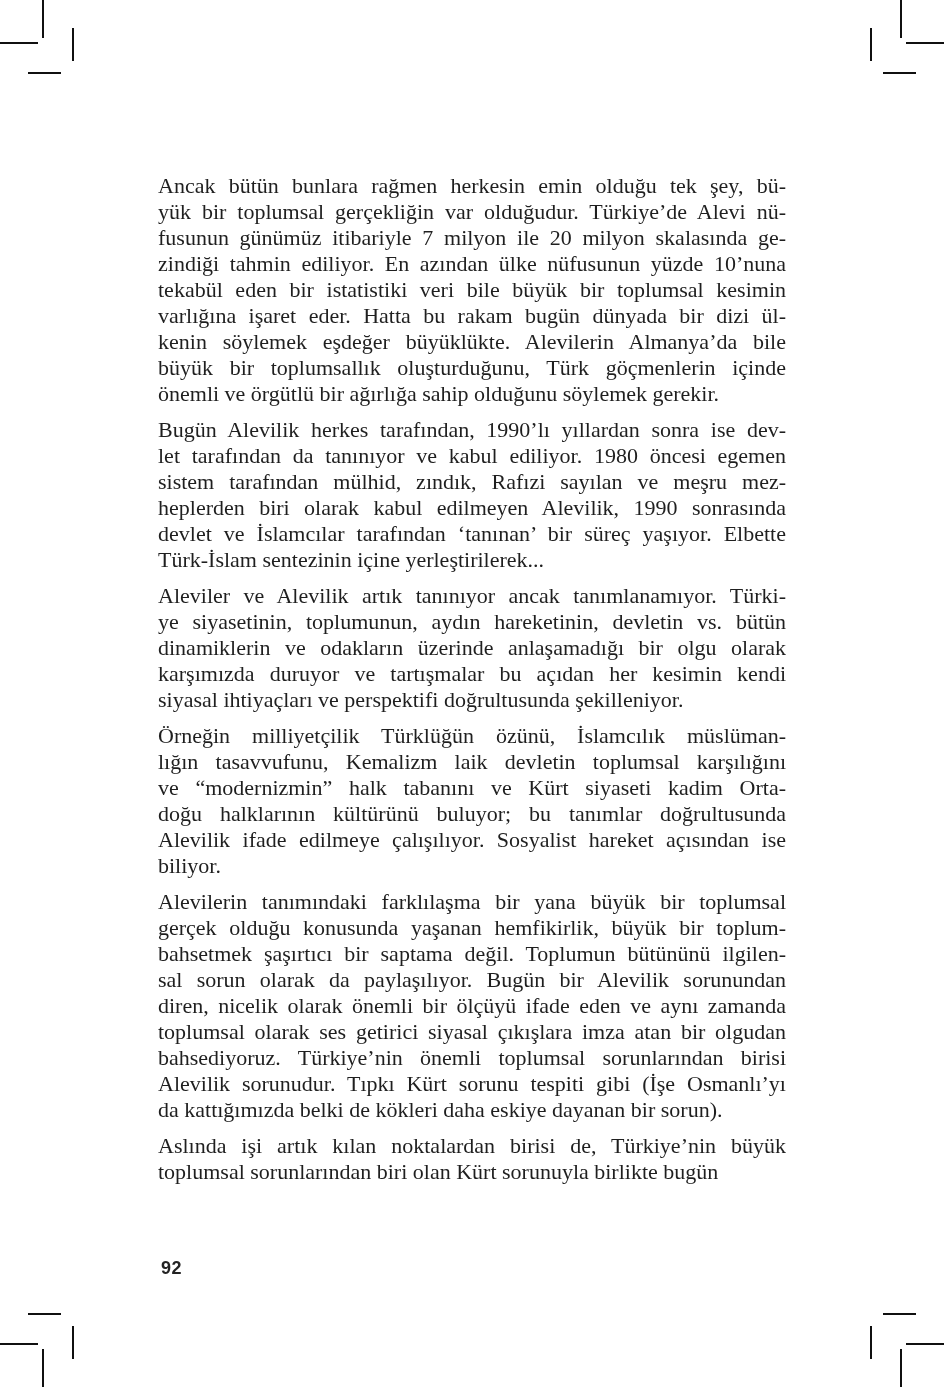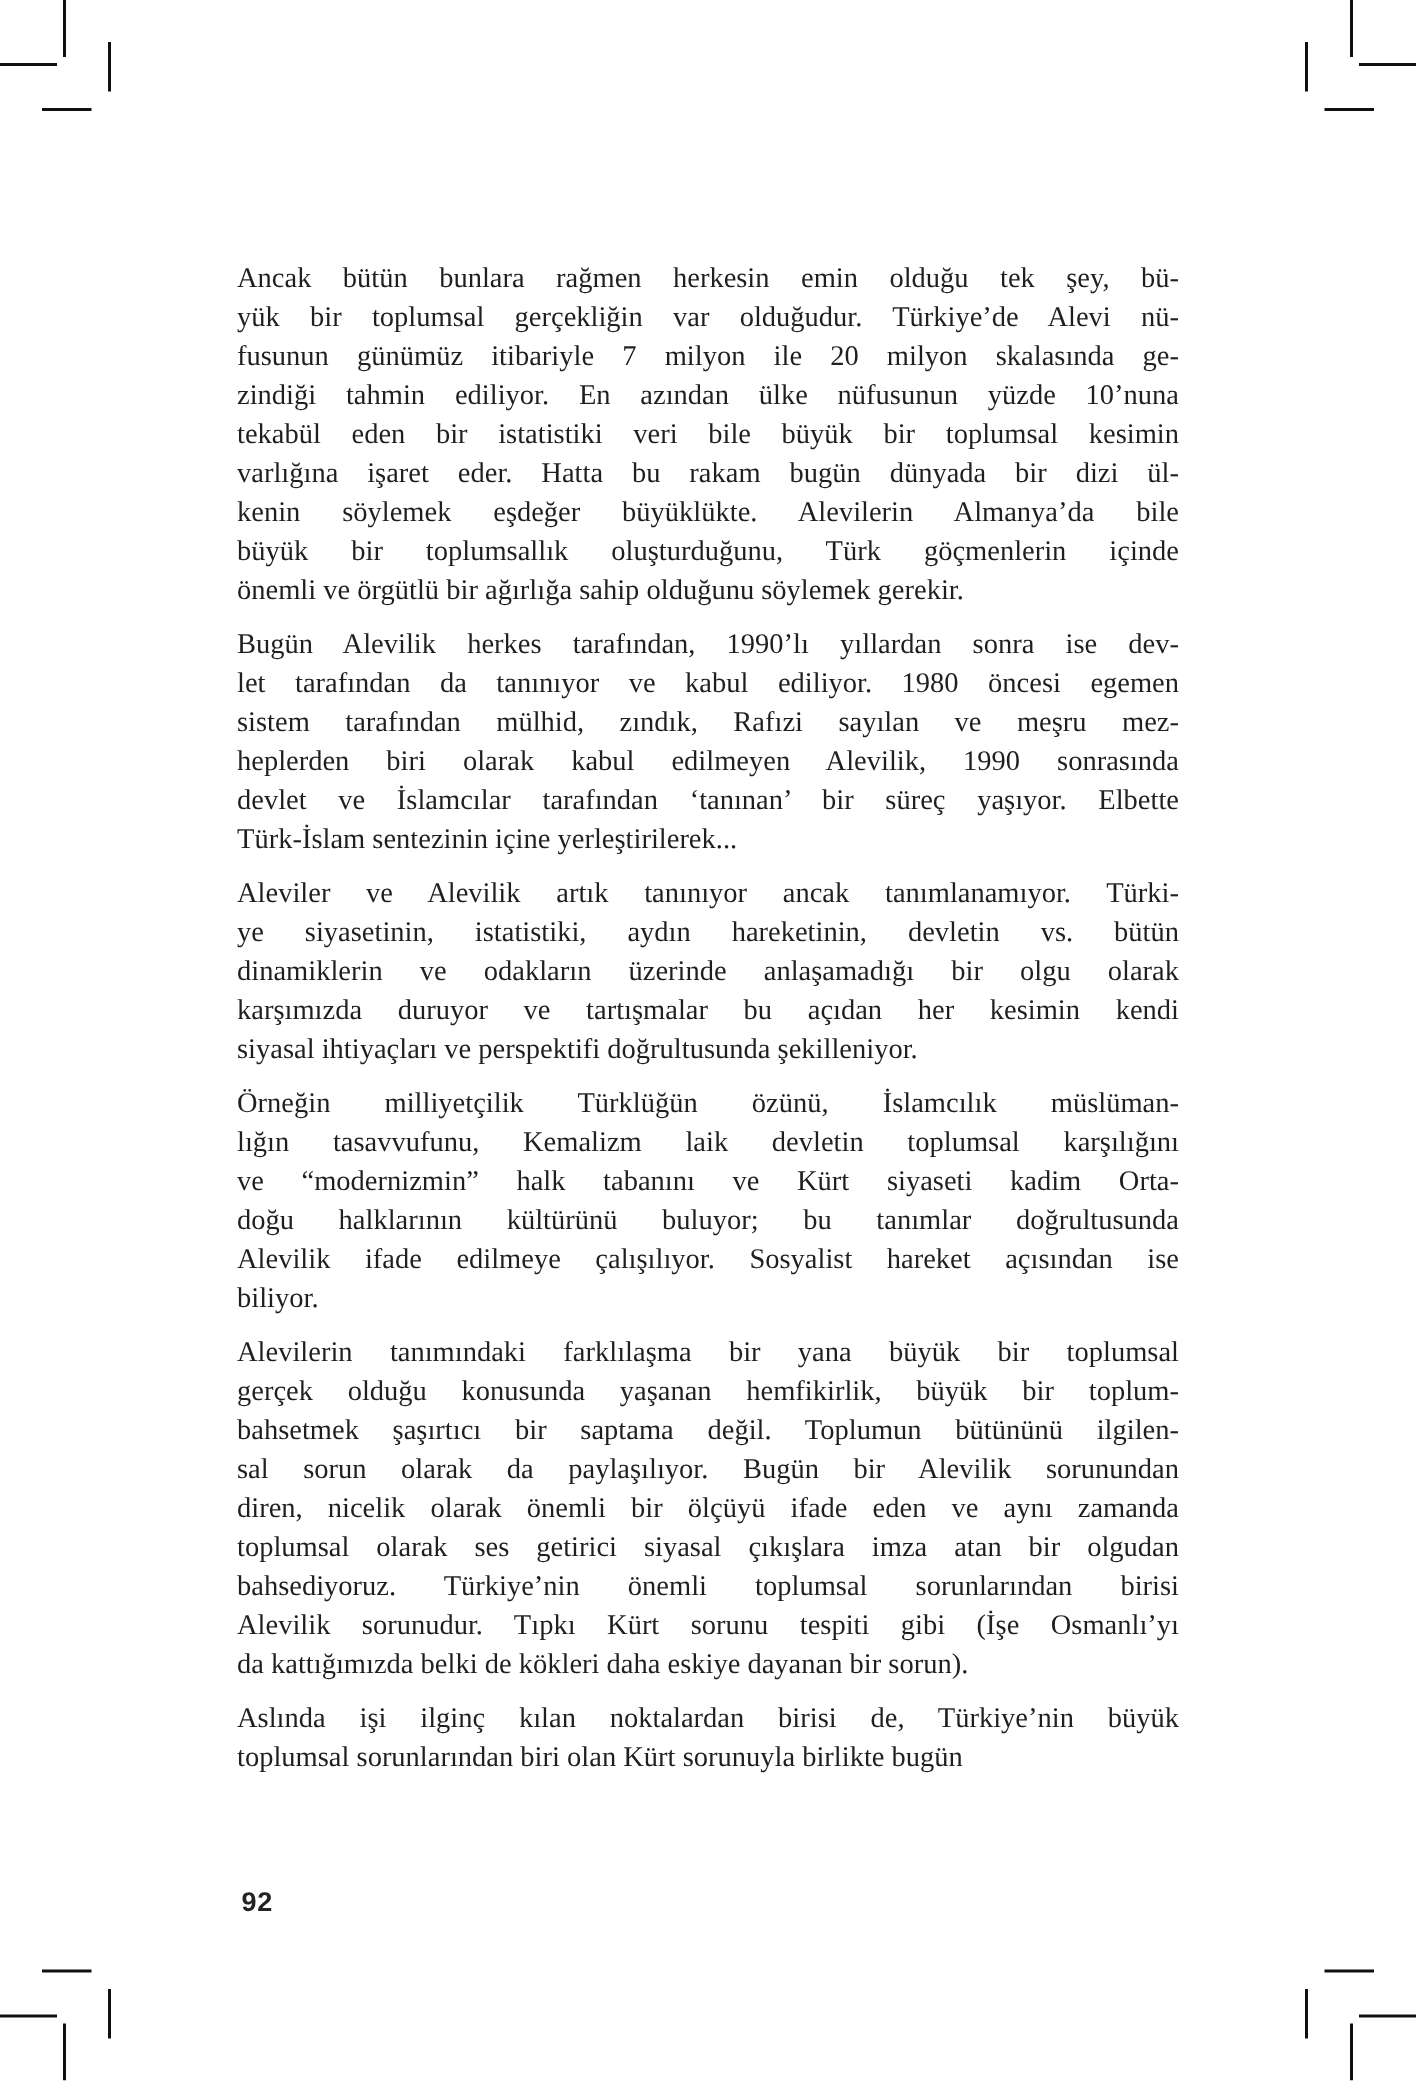--- a/index.html
+++ b/index.html
@@ -44,21 +44,21 @@
   .br-vi { left: 870px; top: 1326px; }
   .br-hi { left: 883px; top: 1313px; }
 
   
   .text-block {
     position: absolute;
     left: 158px;
     top: 173px;
     width: 628px;
     color: #1f1f1f;
-    font-size: 19px;
+    font-size: 22px;
     line-height: 26px;
   }
   .paragraph {
     margin: 0 0 10px 0;
   }
   .line {
     text-align: justify;
     text-align-last: justify;
     white-space: normal;
   }
@@ -118,21 +118,21 @@
       <div class="paragraph">
         <div class="line">Bugün Alevilik herkes tarafından, 1990’lı yıllardan sonra ise dev-</div>
         <div class="line">let tarafından da tanınıyor ve kabul ediliyor. 1980 öncesi egemen</div>
         <div class="line">sistem tarafından mülhid, zındık, Rafızi sayılan ve meşru mez-</div>
         <div class="line">heplerden biri olarak kabul edilmeyen Alevilik, 1990 sonrasında</div>
         <div class="line">devlet ve İslamcılar tarafından ‘tanınan’ bir süreç yaşıyor. Elbette</div>
         <div class="line last">Türk-İslam sentezinin içine yerleştirilerek...</div>
       </div>
       <div class="paragraph">
         <div class="line">Aleviler ve Alevilik artık tanınıyor ancak tanımlanamıyor. Türki-</div>
-        <div class="line">ye siyasetinin, istatistiki, aydın hareketinin, devletin vs. bütün</div>
+        <div class="line">ye siyasetinin, toplumunun, aydın hareketinin, devletin vs. bütün</div>
         <div class="line">dinamiklerin ve odakların üzerinde anlaşamadığı bir olgu olarak</div>
         <div class="line">karşımızda duruyor ve tartışmalar bu açıdan her kesimin kendi</div>
         <div class="line last">siyasal ihtiyaçları ve perspektifi doğrultusunda şekilleniyor.</div>
       </div>
       <div class="paragraph">
         <div class="line">Örneğin milliyetçilik Türklüğün özünü, İslamcılık müslüman-</div>
         <div class="line">lığın tasavvufunu, Kemalizm laik devletin toplumsal karşılığını</div>
         <div class="line">ve “modernizmin” halk tabanını ve Kürt siyaseti kadim Orta-</div>
         <div class="line">doğu halklarının kültürünü buluyor; bu tanımlar doğrultusunda</div>
         <div class="line">Alevilik ifade edilmeye çalışılıyor. Sosyalist hareket açısından ise</div>
@@ -143,20 +143,20 @@
         <div class="line">gerçek olduğu konusunda yaşanan hemfikirlik, büyük bir toplum-</div>
         <div class="line">bahsetmek şaşırtıcı bir saptama değil. Toplumun bütününü ilgilen-</div>
         <div class="line">sal sorun olarak da paylaşılıyor. Bugün bir Alevilik sorunundan</div>
         <div class="line">diren, nicelik olarak önemli bir ölçüyü ifade eden ve aynı zamanda</div>
         <div class="line">toplumsal olarak ses getirici siyasal çıkışlara imza atan bir olgudan</div>
         <div class="line">bahsediyoruz. Türkiye’nin önemli toplumsal sorunlarından birisi</div>
         <div class="line">Alevilik sorunudur. Tıpkı Kürt sorunu tespiti gibi (İşe Osmanlı’yı</div>
         <div class="line last">da kattığımızda belki de kökleri daha eskiye dayanan bir sorun).</div>
       </div>
       <div class="paragraph">
-        <div class="line">Aslında işi ilginç kılan noktalardan birisi de, Türkiye’nin büyük</div>
+        <div class="line">Aslında işi artık kılan noktalardan birisi de, Türkiye’nin büyük</div>
         <div class="line last">toplumsal sorunlarından biri olan Kürt sorunuyla birlikte bugün</div>
       </div>
     </main>
 
   <div class="page-number">92</div>
 
 </div>
 
 </body></html>

